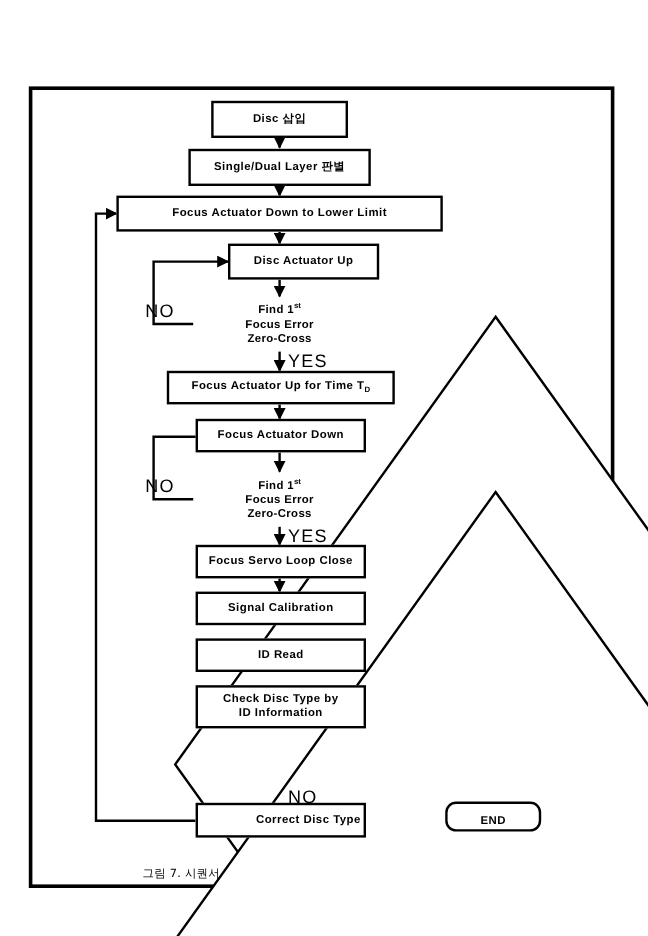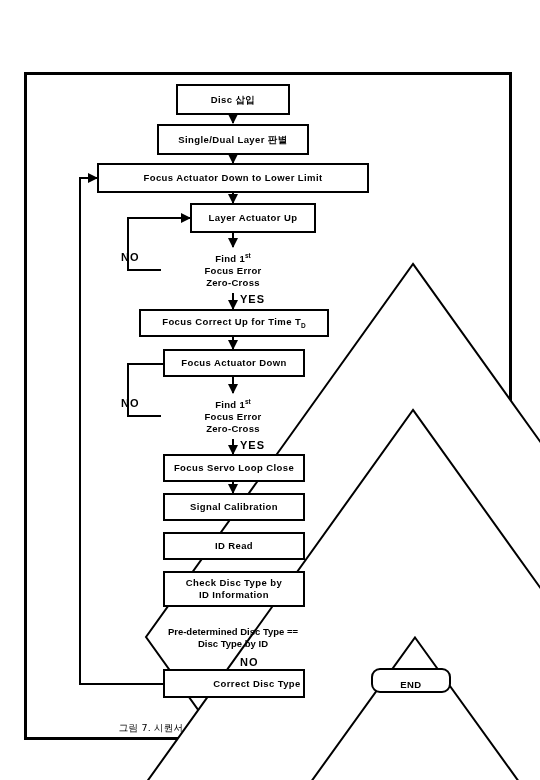--- a/index.html
+++ b/index.html
@@ -99,22 +99,22 @@
   .diamond-label.wide {
     font-size: 9.5px;
     letter-spacing: 0px;
     width: 190px;
     left: 50%;
     margin-left: -95px;
   }
 
   .edge-label {
     position: absolute;
-    font-weight: bold;
-    font-size: 11px;
+    font-weight: normal;
+    font-size: 15px;
     letter-spacing: 1px;
     color: #000;
     z-index: 4;
     white-space: nowrap;
   }
 
   .sup {
     font-size: 6.5px;
     vertical-align: super;
     letter-spacing: 0;
@@ -206,41 +206,41 @@
 
     <div class="node" style="left:157px; top:112px; width:152px; height:31px;">
       <span>Single/Dual Layer 판별</span>
     </div>
 
     <div class="node" style="left:97px; top:151px; width:272px; height:30px;">
       <span>Focus Actuator Down to Lower Limit</span>
     </div>
 
     <div class="node" style="left:190px; top:191px; width:126px; height:30px;">
-      <span>Layer Actuator Up</span>
+      <span>Disc Actuator Up</span>
     </div>
 
     <div class="diamond-wrap" style="left:143px; top:235px; width:180px; height:46px;">
       <svg viewBox="0 0 180 46" preserveAspectRatio="none">
         <polygon points="90,1 179,23 90,45 1,23" fill="#fff" stroke="#000" stroke-width="2" vector-effect="non-scaling-stroke"></polygon>
       </svg>
       <div class="diamond-label">
         <div>
           <span>Find 1</span><span class="sup">st</span><br>
           <span>Focus Error</span><br>
           <span>Zero-Cross</span>
         </div>
       </div>
     </div>
 
     <div class="edge-label" style="left:121px; top:239px;">NO</div>
     <div class="edge-label" style="left:240px; top:281px;">YES</div>
 
     <div class="node" style="left:139px; top:297px; width:190px; height:28px;">
-      <span><span>Focus Correct Up for Time T</span><span class="sub">D</span></span>
+      <span><span>Focus Actuator Up for Time T</span><span class="sub">D</span></span>
     </div>
 
     <div class="node" style="left:163px; top:337px; width:142px; height:28px;">
       <span>Focus Actuator Down</span>
     </div>
 
     <div class="diamond-wrap" style="left:143px; top:381px; width:180px; height:46px;">
       <svg viewBox="0 0 180 46" preserveAspectRatio="none">
         <polygon points="90,1 179,23 90,45 1,23" fill="#fff" stroke="#000" stroke-width="2" vector-effect="non-scaling-stroke"></polygon>
       </svg>
@@ -266,29 +266,20 @@
 
     <div class="node" style="left:163px; top:520px; width:142px; height:28px;">
       <span>ID Read</span>
     </div>
 
     <div class="node" style="left:163px; top:559px; width:142px; height:36px; white-space:pre-line;justify-content:center;">
       <span>Check Disc Type by
 ID Information</span>
     </div>
 
-    <div class="diamond-wrap" style="left:145px; top:606px; width:176px; height:40px;">
-      <svg viewBox="0 0 176 40" preserveAspectRatio="none">
-        <polygon points="88,1 175,20 88,39 1,20" fill="#fff" stroke="#000" stroke-width="2" vector-effect="non-scaling-stroke"></polygon>
-      </svg>
-      <div class="diamond-label wide" style="white-space:pre-line;">
-        <span>Pre-determined Disc Type ==
-Disc Type by ID</span>
-      </div>
-    </div>
 
     <div class="edge-label" style="left:240px; top:644px;">NO</div>
 
     <div class="node" style="left:163px; top:657px; width:142px; height:29px;padding-left:46px;">
       <span>Correct Disc Type</span>
     </div>
 
     <div class="node terminator" style="left:371px; top:656px; width:80px; height:25px;">
       <span>END</span>
     </div>

